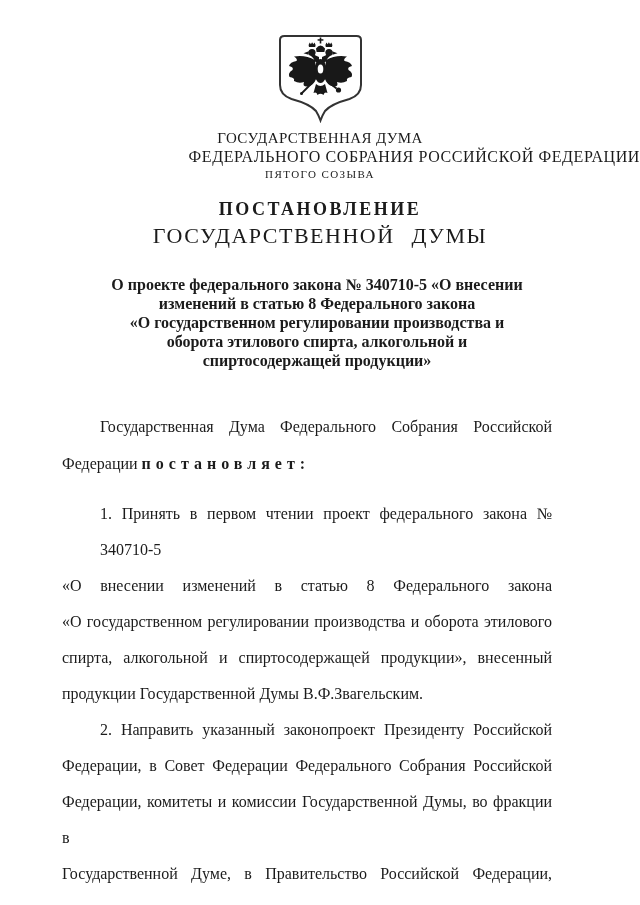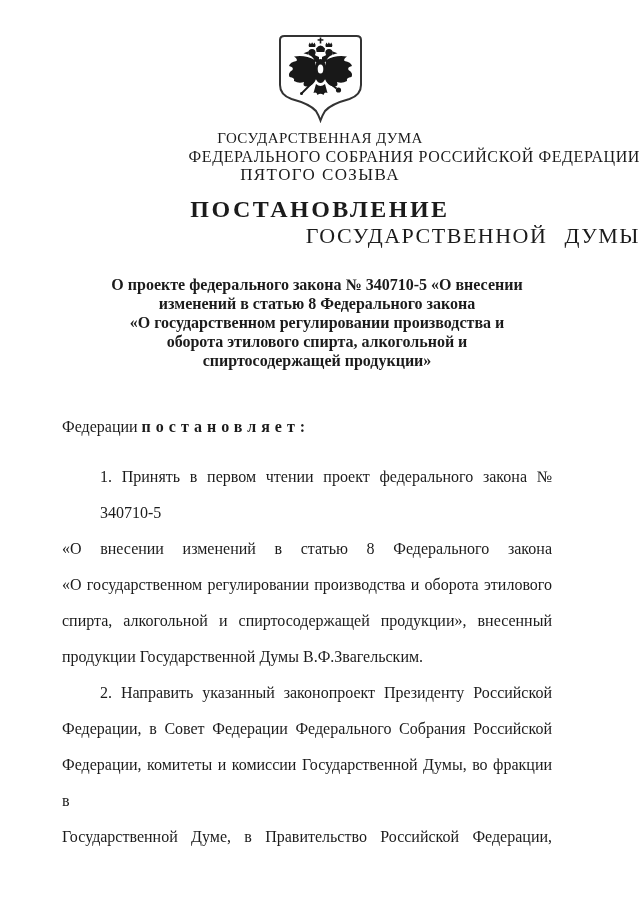--- a/index.html
+++ b/index.html
@@ -10,27 +10,27 @@
     color:#1b1b1b;
     font-family:"Liberation Serif","DejaVu Serif",serif;
     overflow:hidden;
   }
   
   .emblem-wrap { padding-top:31px; text-align:center; }
   
   .org-block { margin-top:3px; text-align:center; }
   .org1 { font-size:15px; line-height:17px; letter-spacing:0.4px; }
   .org2 { font-size:16px; line-height:19px; letter-spacing:0.6px;text-align:right; }
-  .org3 { font-size:17px; line-height:17px; letter-spacing:1.4px; }
+  .org3 { font-size:11px; line-height:17px; letter-spacing:1.4px; }
   .doc-type {
     margin-top:13px; text-align:center;
-    font-size:24px; line-height:27px; font-weight:bold; letter-spacing:2.5px;
+    font-size:18px; line-height:27px; font-weight:bold; letter-spacing:2.5px;
   }
   .doc-org {
-    text-align:right;
+    text-align:center;
     font-size:22px; line-height:25px; letter-spacing:1.5px; word-spacing:10px;
   }
   
   .title {
     margin-top:27px; padding:0 68px 0 62px;
     text-align:center; font-weight:bold;
     font-size:16px; line-height:19px;
     white-space:pre-line;
   }
   
@@ -88,20 +88,21 @@
 
   <div class="title">О проекте федерального закона № 340710-5 «О внесении
 изменений в статью 8 Федерального закона
 «О государственном регулировании производства и
 оборота этилового спирта, алкогольной и
 спиртосодержащей продукции»</div>
 
   <div class="body-col">
 
     <div class="para preamble">
+      <div class="bline jline indent">Государственная Дума Федерального Собрания Российской</div>
       <div class="bline lline"><span>Федерации </span><span class="spaced-bold">постановляет:</span></div>
     </div>
 
     <div class="para p1">
       <div class="bline jline indent">1. Принять в первом чтении проект федерального закона № 340710-5</div>
       <div class="bline jline">«О внесении изменений в статью 8 Федерального закона</div>
       <div class="bline jline">«О государственном регулировании производства и оборота этилового</div>
       <div class="bline jline">спирта, алкогольной и спиртосодержащей продукции», внесенный</div>
       <div class="bline lline">продукции Государственной Думы В.Ф.Звагельским.</div>
     </div>

